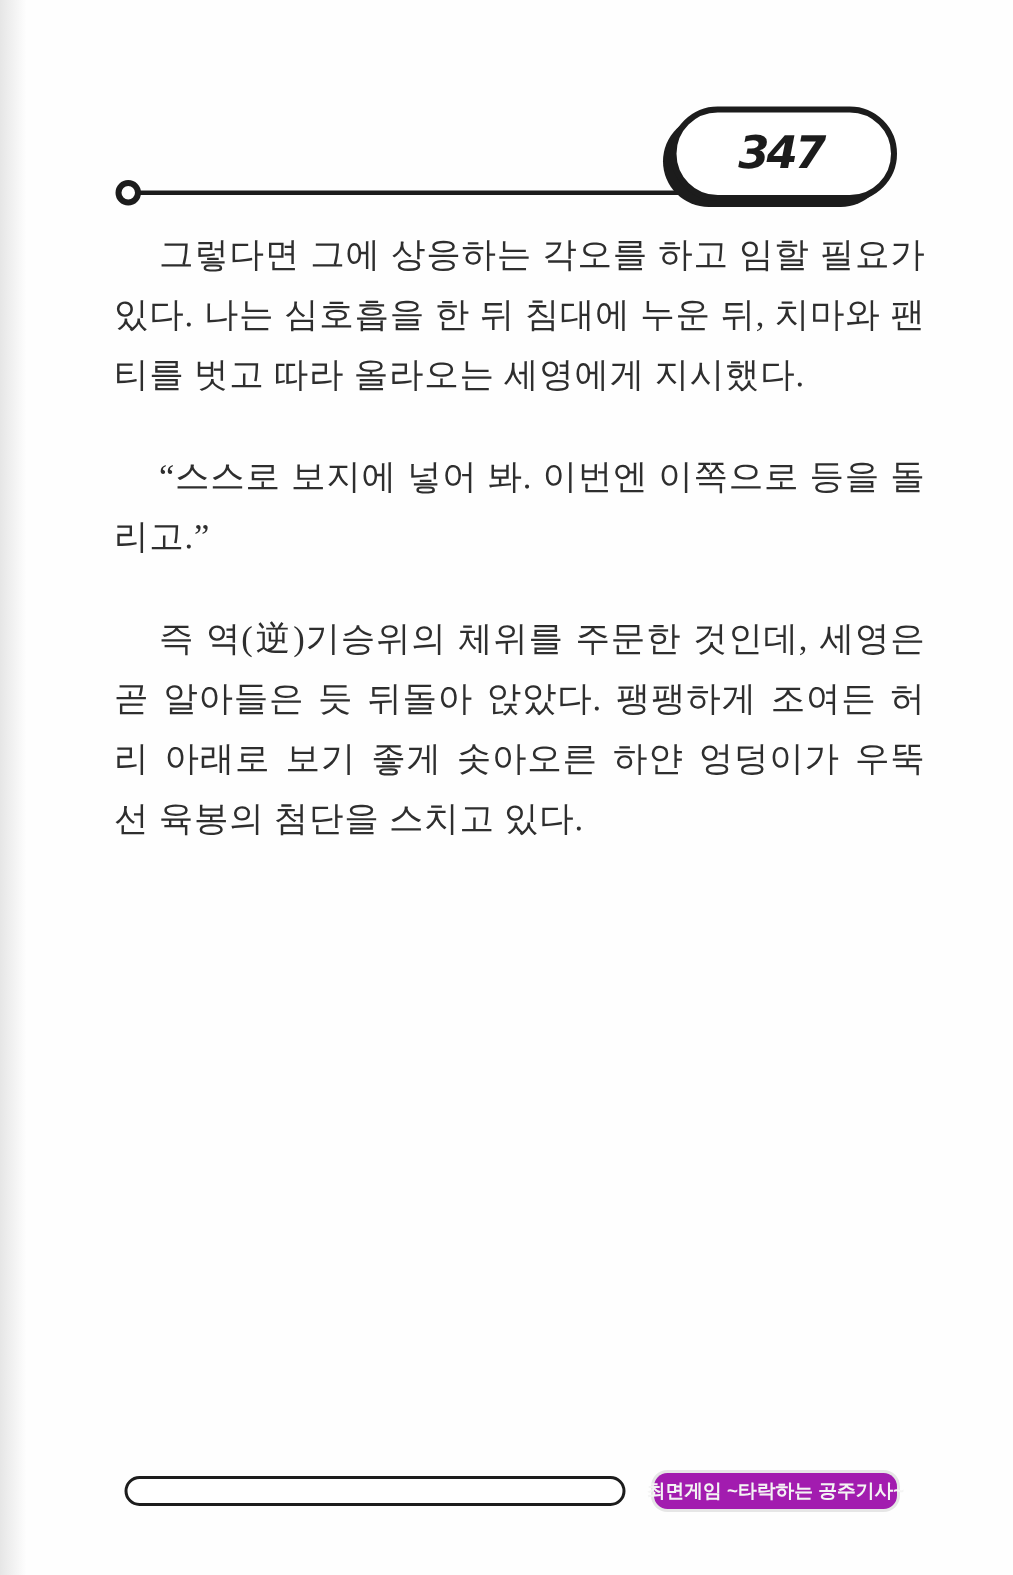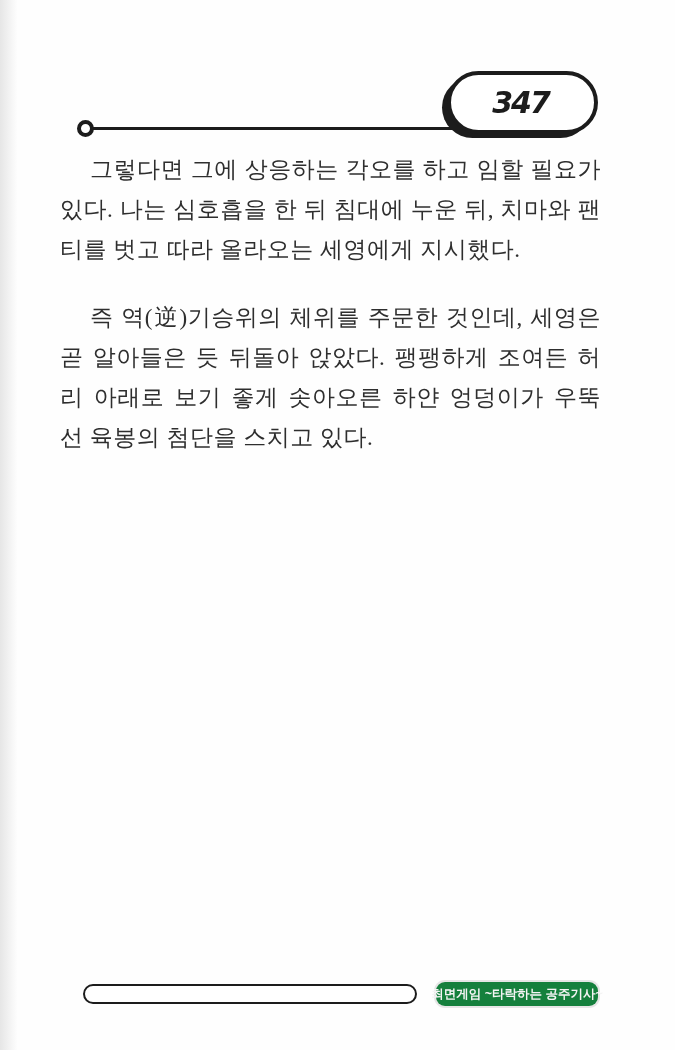--- a/index.html
+++ b/index.html
@@ -58,21 +58,21 @@
     font-weight: 700;
     font-size: 30px;
     letter-spacing: -2px;
     color: #1c1c1c;
     transform: translateX(-2px);
   }
 
   
   .text-block {
     position: absolute;
-    left: 60px; top: 150px;
+    left: 76px; top: 150px;
     width: 541px;
     color: #2e2e2e;
   }
   .para {
     margin: 0 0 28px 0;
     font-size: 23px;
     line-height: 40px;
     letter-spacing: 0.5px;
     text-indent: 30px;
     word-break: break-all;
@@ -89,21 +89,21 @@
     left: 83px; top: 984px;
     width: 330px; height: 16px;
     background: #ffffff;
     border: 2.5px solid #1c1c1c;
     border-radius: 12px;
   }
   .footer-badge {
     position: absolute;
     left: 436px; top: 982px;
     width: 162px; height: 24px;
-    background: #15803d;
+    background: #a21caf;
     border-radius: 9px;
     display: flex;
     align-items: center;
     justify-content: center;
     box-shadow: 0 0 0 2px rgba(160,160,160,0.25);
   }
   .footer-badge-label {
     font-family: "Liberation Sans", sans-serif;
     font-size: 12.5px;
     font-weight: 700;
@@ -118,19 +118,20 @@
 <div class="gutter-shadow"></div>
 
 <div class="header-rule"></div>
 <div class="header-ring"></div>
 <div class="page-pill">
   <span class="page-number">347</span>
 </div>
 
 <div class="text-block">
   <p class="para">그렇다면 그에 상응하는 각오를 하고 임할 필요가 있다. 나는 심호흡을 한 뒤 침대에 누운 뒤, 치마와 팬티를 벗고 따라 올라오는 세영에게 지시했다.</p>
+  <p class="para">“스스로 보지에 넣어 봐. 이번엔 이쪽으로 등을 돌리고.”</p>
   <p class="para">즉 역(逆)기승위의 체위를 주문한 것인데, 세영은 곧 알아들은 듯 뒤돌아 앉았다. 팽팽하게 조여든 허리 아래로 보기 좋게 솟아오른 하얀 엉덩이가 우뚝 선 육봉의 첨단을 스치고 있다.</p>
 </div>
 
 <div class="footer-pill"></div>
 <div class="footer-badge">
   <span class="footer-badge-label">최면게임 ~타락하는 공주기사~</span>
 </div>
 
 </body></html>

